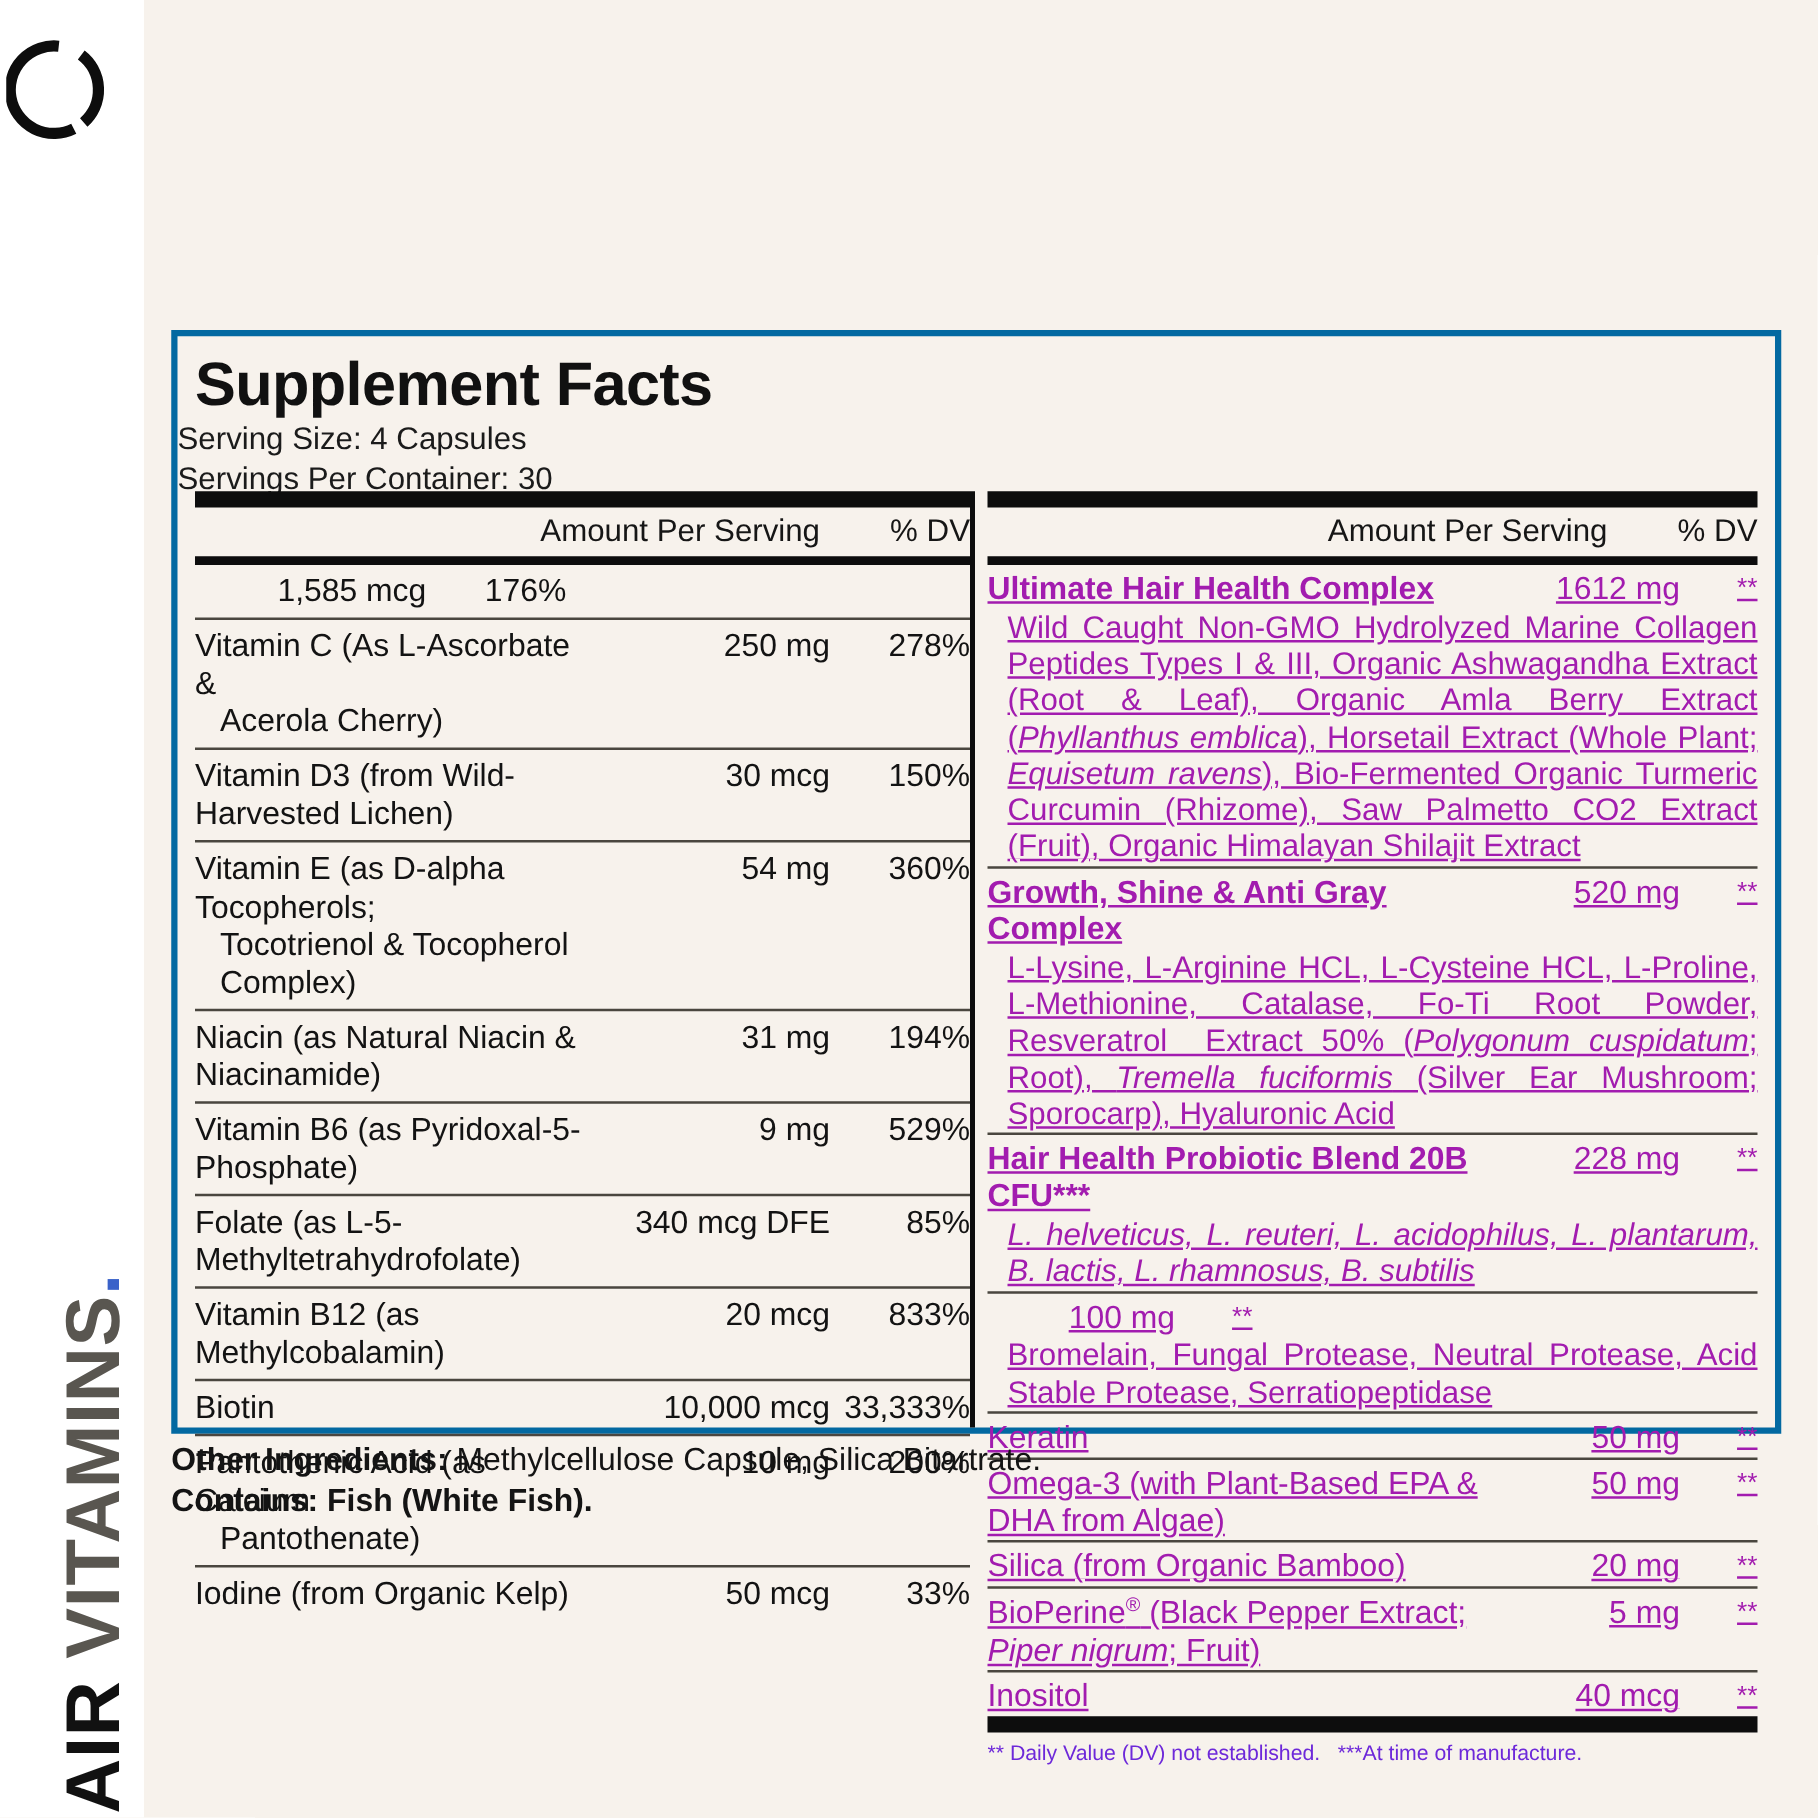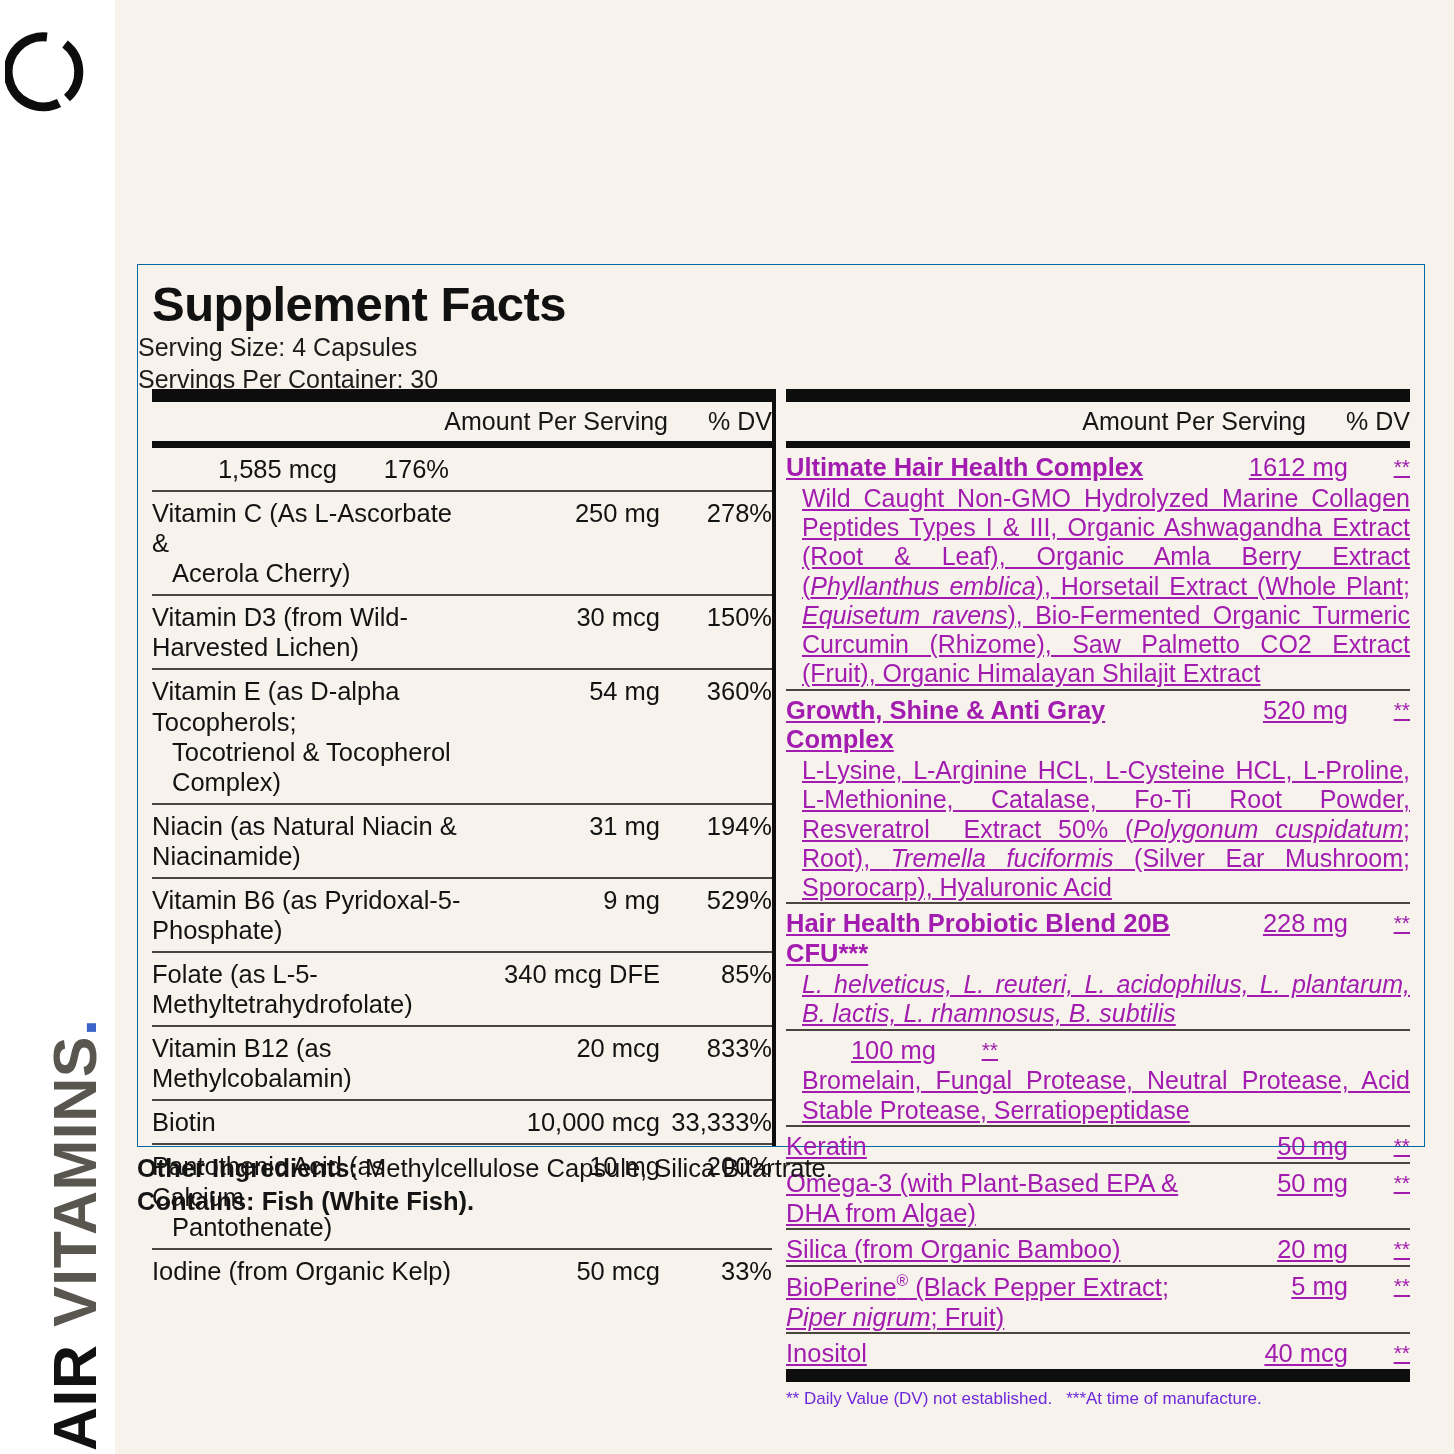--- a/index.html
+++ b/index.html
@@ -36,21 +36,21 @@
     line-height:1;
   }
   #brand .blk{color:#111111;}
   #brand .gry{color:#595650;}
   #brand .dot{color:#3a62c9;}
 
   
   #panel{
     position:absolute;left:137px;top:264px;width:1288px;height:883px;
     background:#f7f2ec;
-    border:1px solid #0369a1;
+    border:5px solid #0369a1;
     box-sizing:border-box;
   }
   #sf-title{
     font-size:49px;font-weight:bold;color:#111;letter-spacing:-0.5px;
     margin:14px 0 2px 14px;line-height:1.05;
   }
   .serving{
     font-size:25px;color:#1b1b1b;line-height:1.25;
   }
 
@@ -66,21 +66,21 @@
 
   .rule-thick{height:13px;background:#0d0d0d;}
   .rule-med{height:7px;background:#0d0d0d;}
   .rule-hair{height:2px;background:#4a463f;}
 
   .hdr{
     display:flex;justify-content:flex-end;align-items:center;
     font-size:25px;color:#161616;padding:5px 0 5px 0;
   }
   .hdr .aps{margin-right:0;}
-  .hdr .dv{width:104px;text-align:right;}
+  .hdr .dv{width:104px;text-align:right;margin-left:16px;}
 
   
   .row{
     display:flex;align-items:flex-start;
     font-size:25.5px;color:#131313;line-height:1.18;
     padding:6px 0 6px 0;
   }
   .row .nm{flex:1;padding-right:6px;}
   .row .nm .ind{display:block;padding-left:20px;}
   .row .amt{width:185px;text-align:right;white-space:nowrap;}

